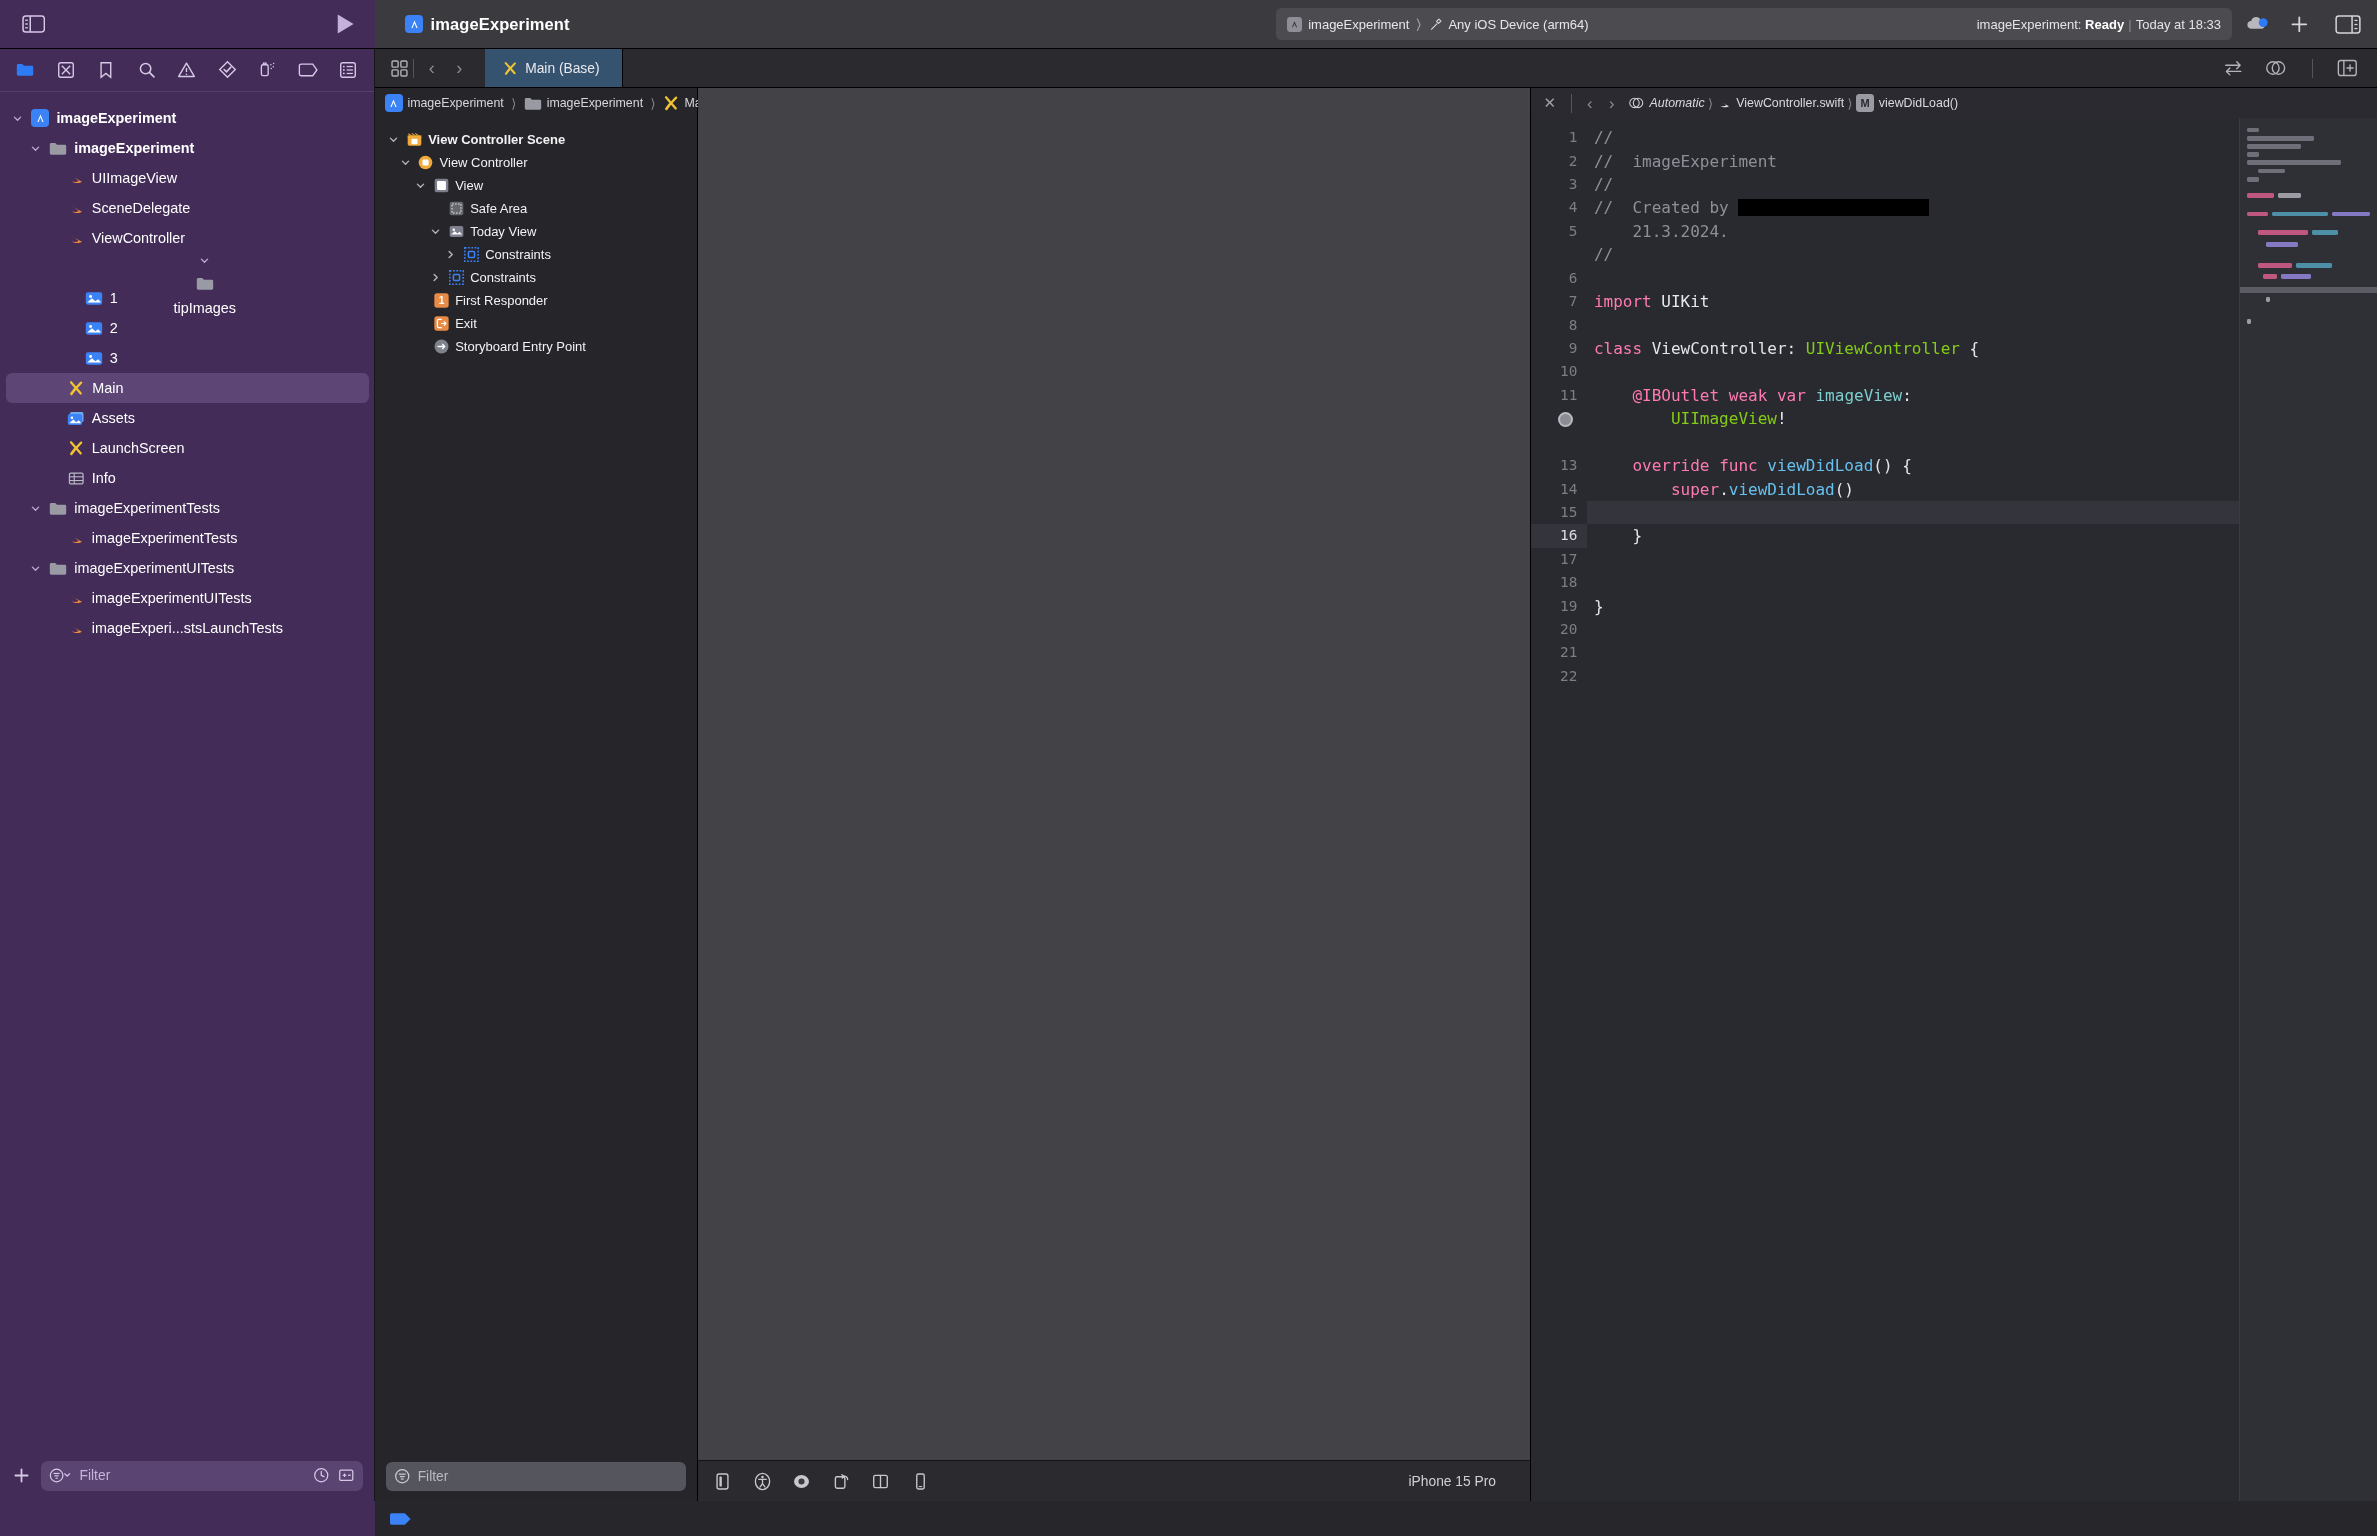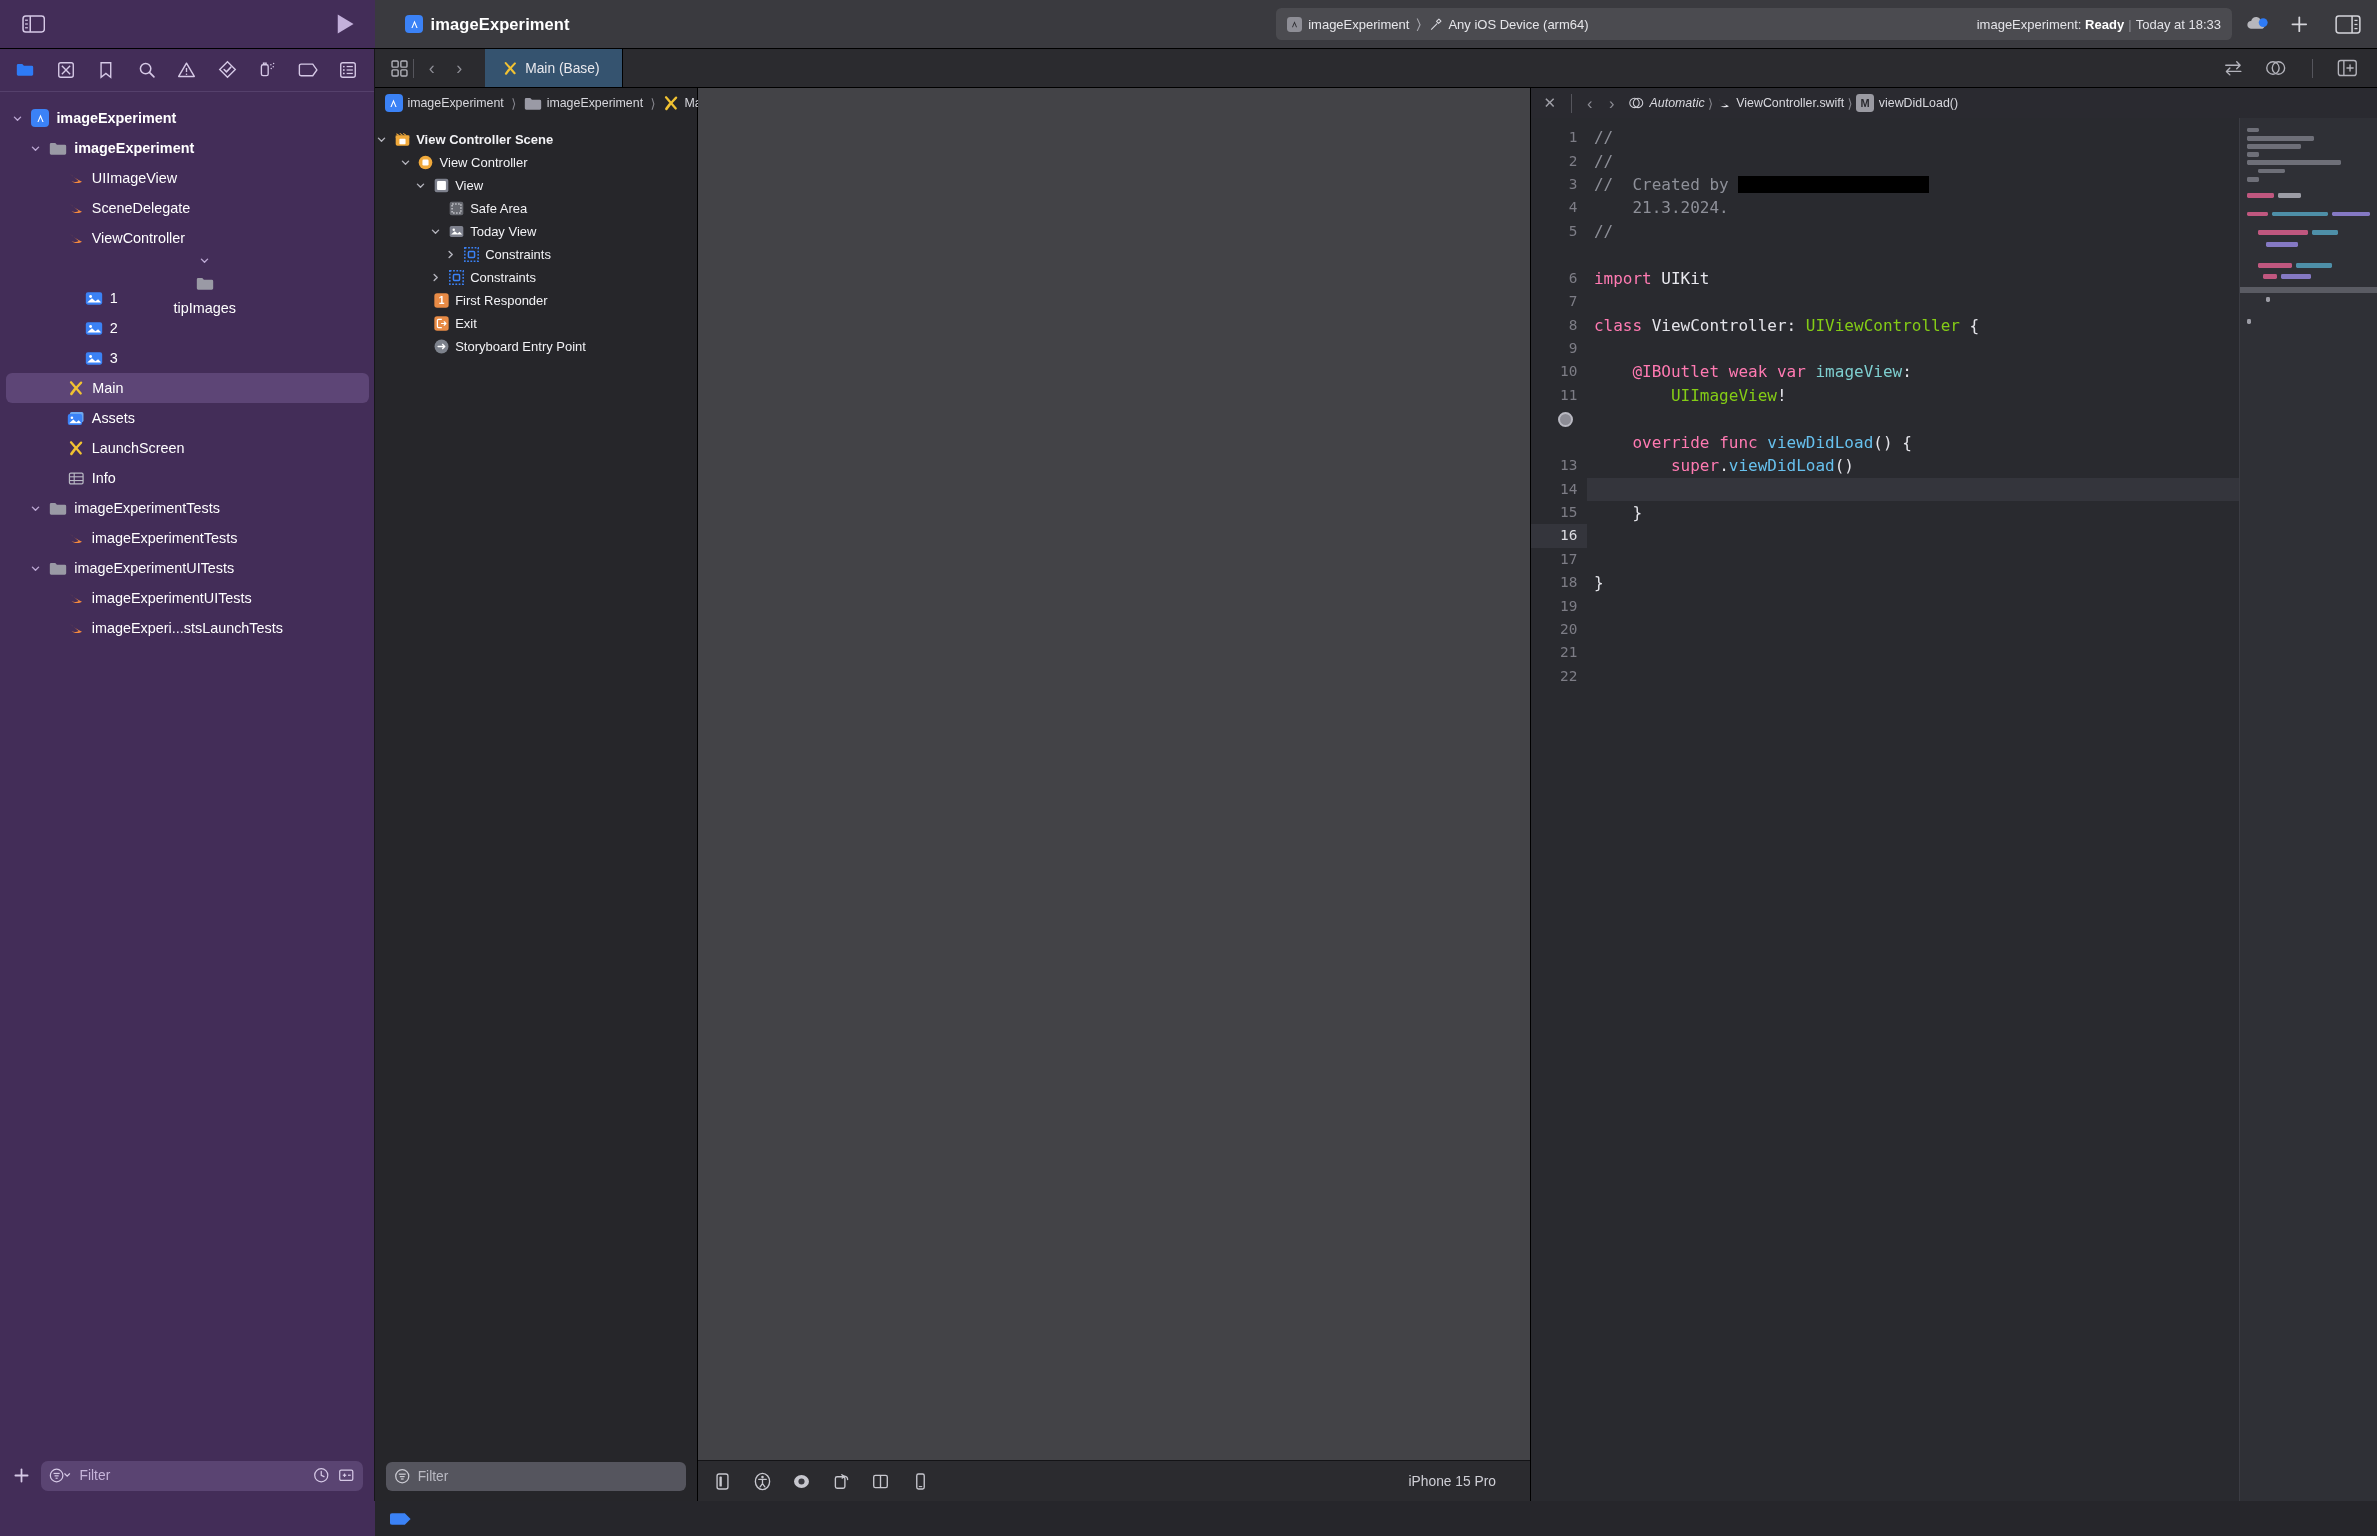--- a/index.html
+++ b/index.html
@@ -728,21 +728,21 @@
                 </span>
                 <span>Main (Base)</span>
               </span>
               <span class="crumb-sep">⟩</span>
               <span class="crumb">
                 <span></span>
                 <span>No Selection</span>
               </span>
             </div>
           <div class="outline-tree" id="outline-tree">
-              <div class="orow bold" style="font-weight: bold; padding-left: 0;">
+              <div class="orow bold" style="font-weight: bold; padding-left: 12px;">
                 <span class="tw">
                   <svg width="11" height="11" viewBox="0 0 16 16">
                     <path d="M3.5 6 L8 10.5 L12.5 6" fill="none" stroke="currentColor" stroke-width="2" stroke-linecap="round" stroke-linejoin="round"></path>
                   </svg>
                 </span>
                 <span class="ico">
                   <svg width="15" height="15" viewBox="0 0 22 22">
                     <rect x="1" y="5" width="20" height="15" rx="2.5" fill="#f0a93b"></rect>
                     <path d="M1 5 L21 5 L21 8.5 L1 8.5 Z" fill="#f0a93b"></path>
                     <rect x="6.5" y="10" width="9" height="8" rx="1.2" fill="#fff"></rect>
@@ -984,21 +984,21 @@
                 <div class="gl">14</div>
                 <div class="gl">15</div>
                 <div class="gl hl">16</div>
                 <div class="gl">17</div>
                 <div class="gl">18</div>
                 <div class="gl">19</div>
                 <div class="gl">20</div>
                 <div class="gl">21</div>
                 <div class="gl">22</div>
               </div>
-            <div class="codearea" id="codearea"><div class="cl"><span class="cmt">//</span></div><div class="cl"><span class="cmt">//</span></div><div class="cl tall2"><span class="cmt">//  Created by </span><span class="redact"></span>
+            <div class="codearea" id="codearea"><div class="cl"><span class="cmt">//</span></div><div class="cl"><span class="cmt">//  imageExperiment</span></div><div class="cl"><span class="cmt">//</span></div><div class="cl tall2"><span class="cmt">//  Created by </span><span class="redact"></span>
 <span class="cmt">    21.3.2024.</span></div><div class="cl"><span class="cmt">//</span></div><div class="cl"></div><div class="cl"><span class="kw">import</span> <span class="plain">UIKit</span></div><div class="cl"></div><div class="cl"><span class="kw">class</span> ViewController: <span class="typ2">UIViewController</span> {</div><div class="cl"></div><div class="cl tall2">    <span class="kw">@IBOutlet</span> <span class="kw">weak</span> <span class="kw">var</span> <span class="prop">imageView</span>:
         <span class="typ2">UIImageView</span>!</div><div class="cl"></div><div class="cl">    <span class="kw">override</span> <span class="kw">func</span> <span class="fn">viewDidLoad</span>() {</div><div class="cl">        <span class="kw">super</span>.<span class="fn">viewDidLoad</span>()</div><div class="cl hl"></div><div class="cl">    }</div><div class="cl"></div><div class="cl"></div><div class="cl">}</div><div class="cl"></div><div class="cl"></div></div>
             <div class="minimap">
               <div class="mm" style="width:12.4px;background:#6e6f78;"></div>
               <div class="mm" style="width:67px;background:#6e6f78;"></div>
               <div class="mm" style="width:54px;background:#6e6f78;"></div>
               <div class="mm" style="width:12.4px;background:#6e6f78;"></div>
               <div class="mm" style="width:94px;background:#6e6f78;"></div>
               <div class="mm" style="width:27.5px;margin-left:11px;background:#6e6f78;"></div>
               <div class="mm" style="width:12.4px;background:#6e6f78;"></div>

